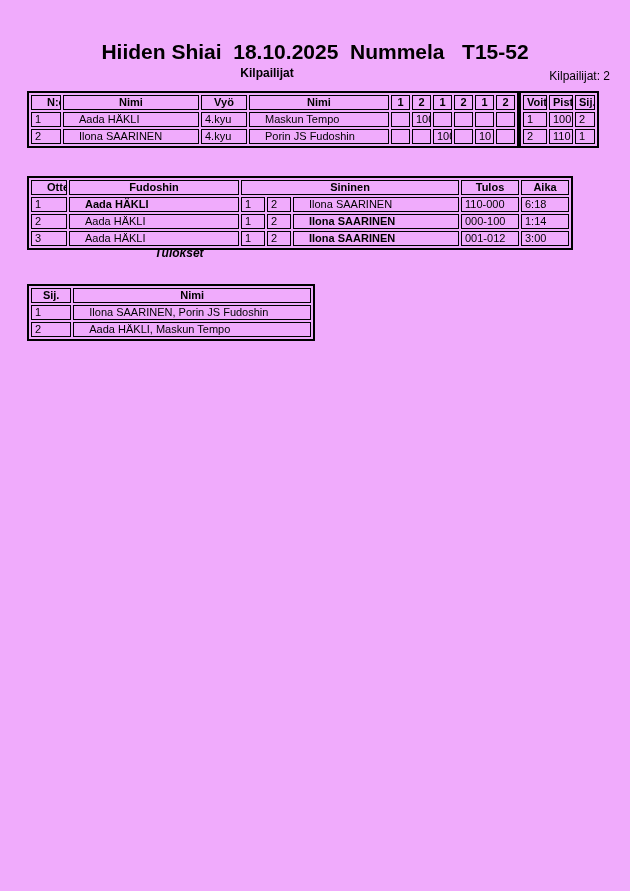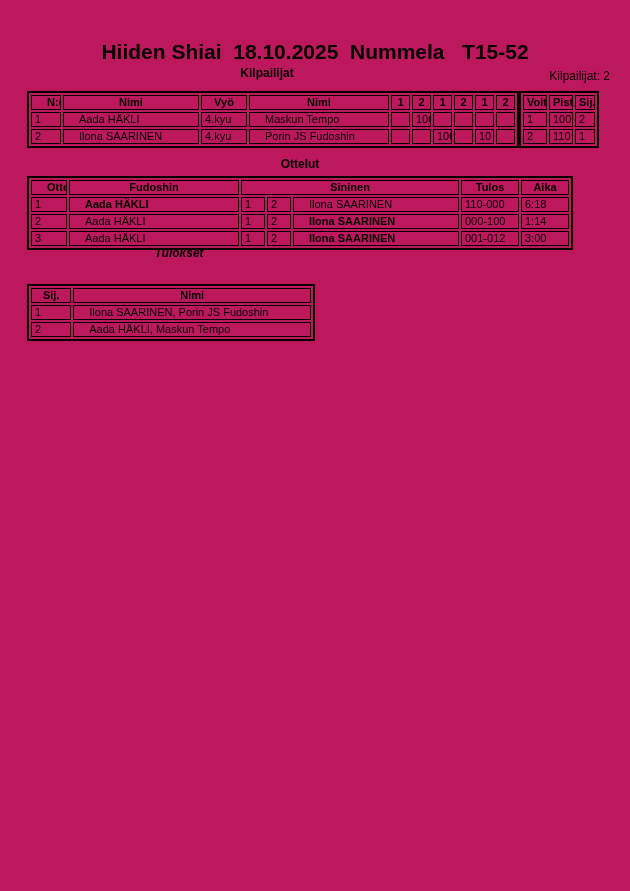--- a/index.html
+++ b/index.html
@@ -1,19 +1,19 @@
 <!DOCTYPE html>
 <html><head>
 <meta charset="utf-8">
 <style>
   html,body{margin:0;padding:0;background:#ffffff;}
   .page{
     position:relative;
     width:630px;height:891px;
-    background:#be185d;
+    background:#f0abfc;
     font-family:"Liberation Sans","DejaVu Sans",sans-serif;
     color:#000;
     overflow:hidden;
   }
   .doc-title{
     position:absolute;left:0;top:40px;width:630px;
     text-align:center;font-size:21px;font-weight:bold;
     white-space:pre;letter-spacing:0px;
   }
   .doc-subtitle{
@@ -140,21 +140,20 @@
       </tr>
       <tr>
         <td class="ac">2</td>
         <td class="ac">110</td>
         <td class="ac">1</td>
       </tr>
     </tbody>
       </table>
   </div>
 
-  <div class="section-heading heading-ottelut">Ottelut</div>
   <div class="tbl-wrap wrap-ottelut">
     <table class="t-ottelut">
       <colgroup>
         <col style="width:36px">
           <col style="width:170px">
           <col style="width:24px">
           <col style="width:24px">
         <col style="width:166px">
           <col style="width:58px">
           <col style="width:48px">

